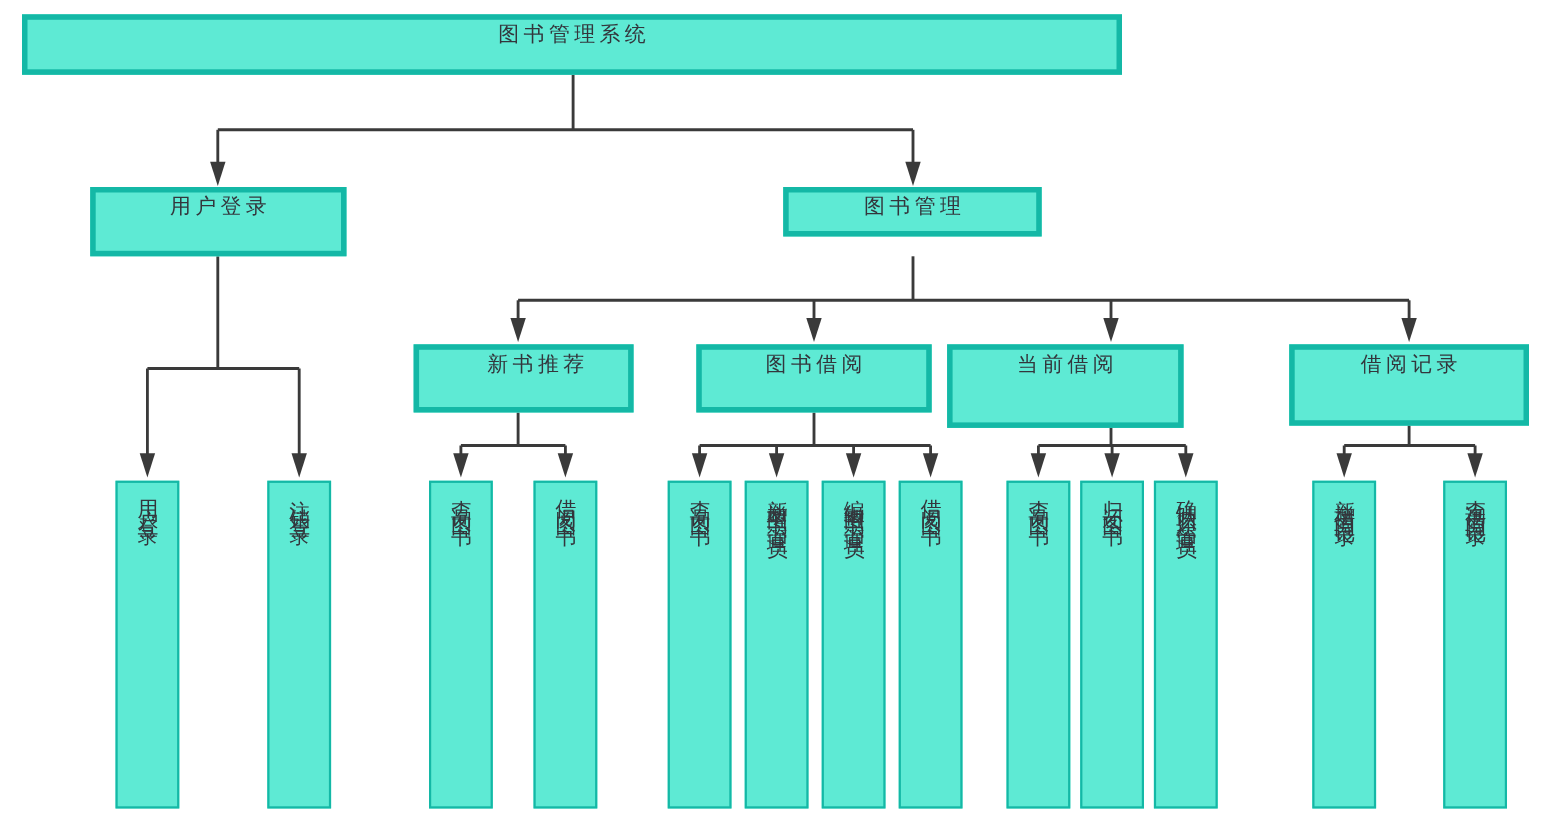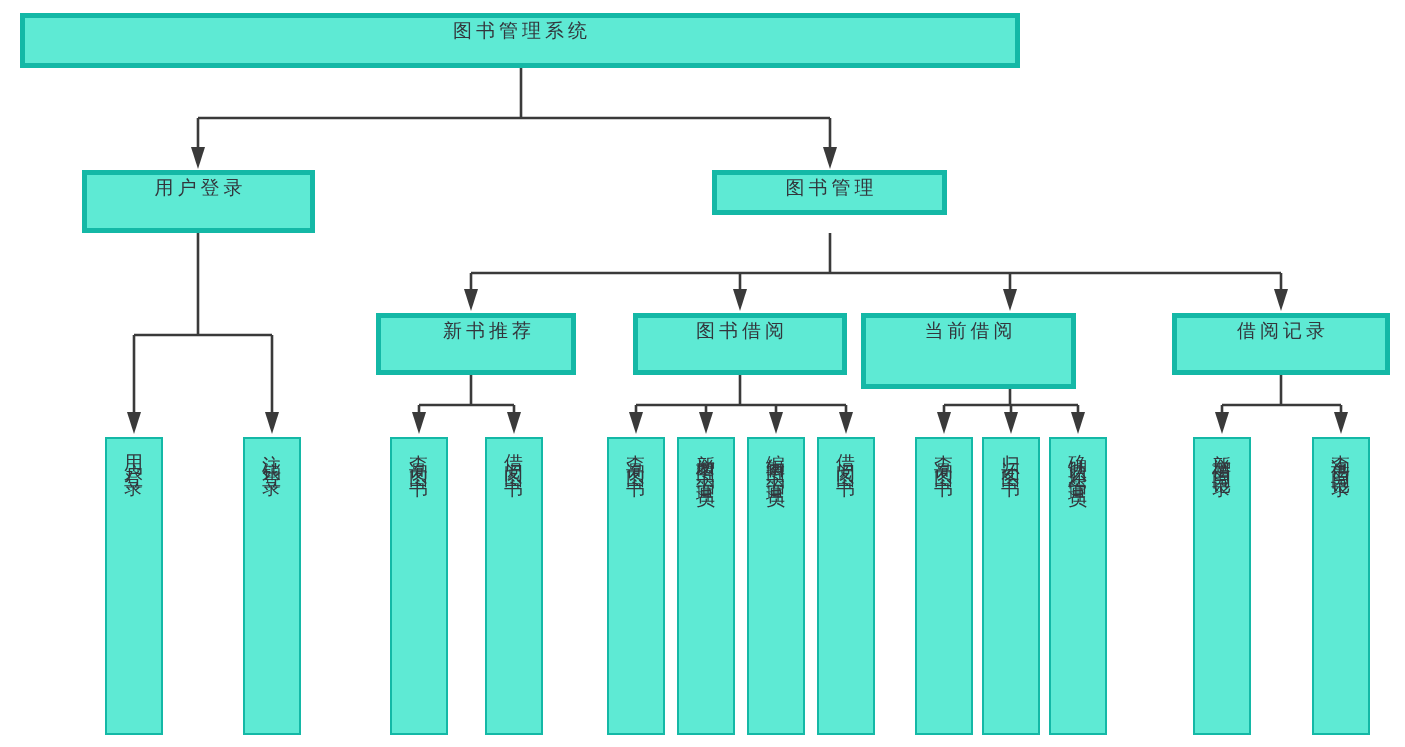--- a/index.html
+++ b/index.html
@@ -128,21 +128,21 @@
 
   <div class="node hnode" style="left:376px;top:313px;width:200px;height:62px;padding-left:22px;">
     <span>新书推荐</span>
   </div>
   <div class="node hnode" style="left:633px;top:313px;width:214px;height:62px;">
     <span>图书借阅</span>
   </div>
   <div class="node hnode" style="left:861px;top:313px;width:215px;height:76px;">
     <span>当前借阅</span>
   </div>
-  <div class="node hnode" style="left:1172px;top:313px;width:218px;height:62px;">
+  <div class="node hnode" style="left:1172px;top:313px;width:218px;height:74px;">
     <span>借阅记录</span>
   </div>
 
   <div class="node leaf" style="left:105px;top:437px;width:58px;height:298px;">
     <span>用户登录</span>
   </div>
   <div class="node leaf" style="left:243px;top:437px;width:58px;height:298px;">
     <span>注销登录</span>
   </div>
 

